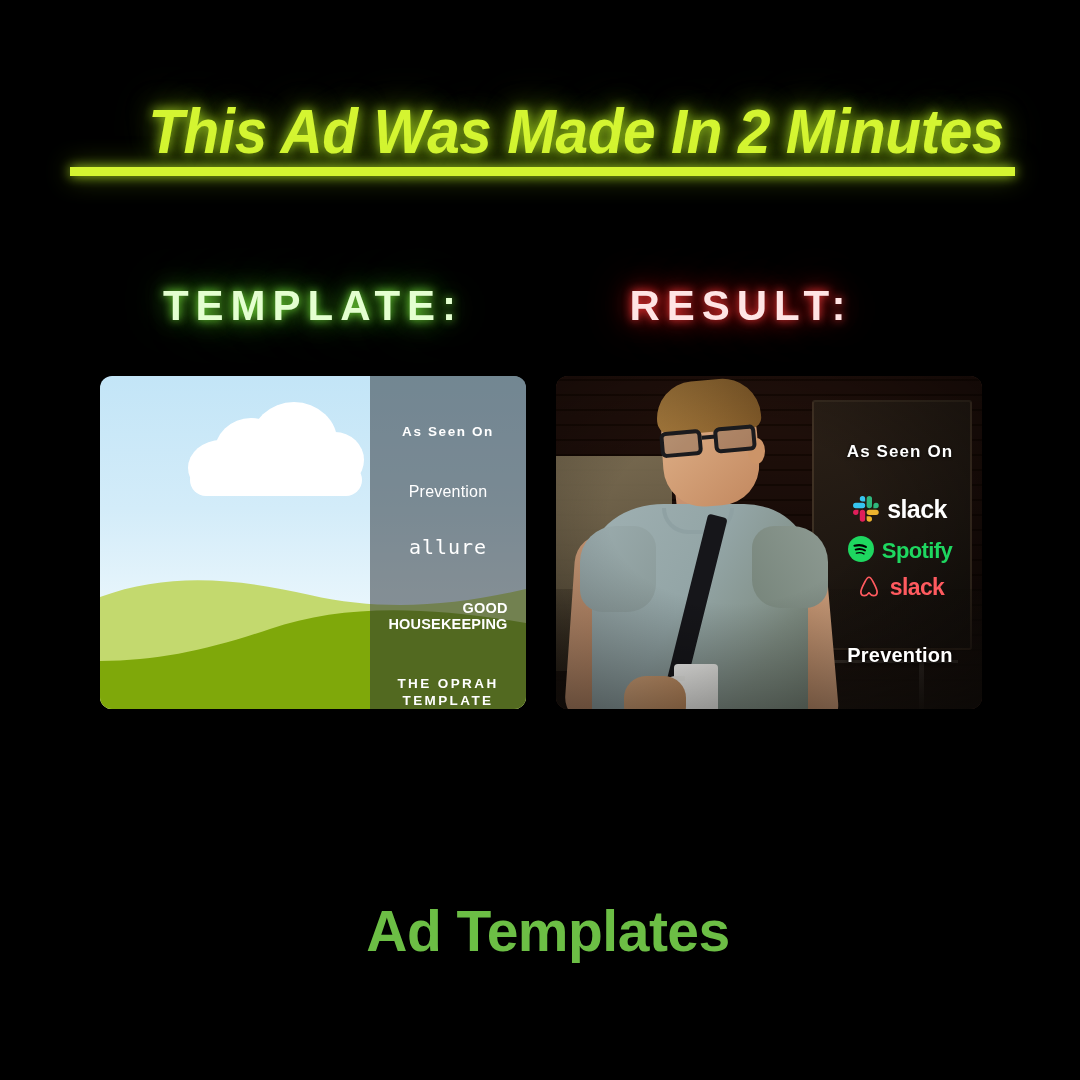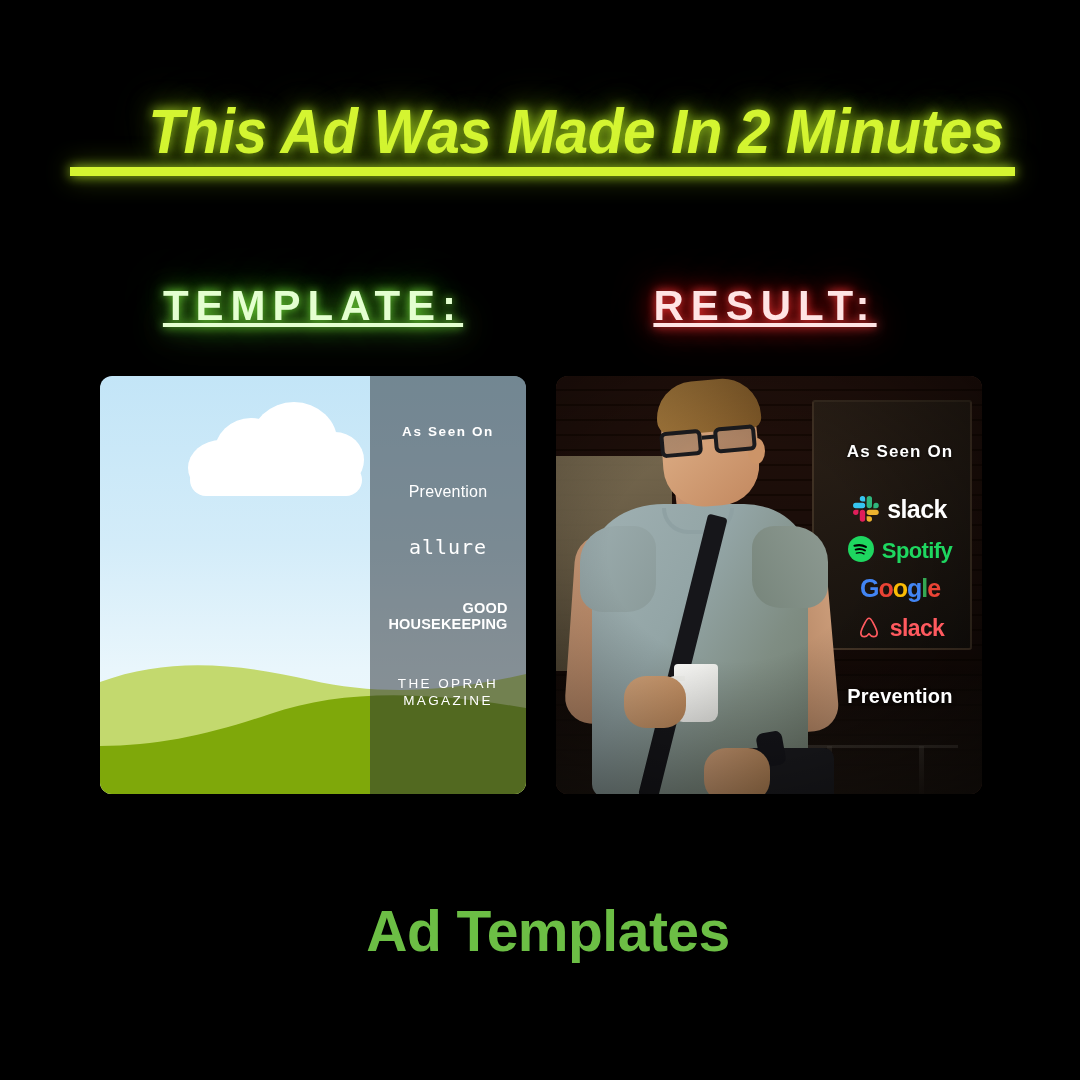--- a/index.html
+++ b/index.html
@@ -36,37 +36,36 @@
     box-shadow:0 0 12px rgba(200,255,40,.8), 0 0 26px rgba(170,230,30,.5);
   }
 
   
   .label{
     position:absolute;
     font-weight:700;
     font-size:42px;
     letter-spacing:7px;
     white-space:nowrap;
-    text-decoration:underline;
   }
   .label-template{
     left:100px; top:282px; width:426px; text-align:center;
     color:#e4ffd0;
     text-shadow:0 0 10px rgba(120,230,60,.95), 0 0 24px rgba(90,200,40,.8), 0 0 46px rgba(70,170,30,.6);
   }
   .label-result{
-    left:552px; top:282px; width:426px; text-align:center;
+    left:528px; top:282px; width:426px; text-align:center;
     color:#ffe4e4;
     text-shadow:0 0 10px rgba(255,60,60,.95), 0 0 24px rgba(220,20,20,.8), 0 0 46px rgba(180,0,0,.6);
   }
 
   
   .card{
     position:absolute;
-    width:426px; height:418px;
+    width:426px; height:333px;
     top:376px;
     border-radius:12px;
     overflow:hidden;
   }
   .card-template{ left:100px; }
   .card-result{ left:556px; }
 
   
   .sky{
     position:absolute; inset:0;
@@ -100,21 +99,21 @@
   }
   .ov-allure{
     margin-top:34px; font-family:"DejaVu Sans Mono", monospace;
     font-size:20px; font-weight:400; letter-spacing:1px;
   }
   .ov-gh{
     margin-top:42px; font-size:14.5px; font-weight:700;
     line-height:1.08; text-align:right; letter-spacing:.2px;
   }
   .ov-oprah{
-    margin-top:44px; font-size:13.5px; font-weight:400;
+    margin-top:44px; font-size:13.5px; font-weight:700;
     line-height:1.22; text-align:center; letter-spacing:2.4px;
   }
 
   
   .photo{ position:absolute; inset:0; background:#140c09; }
   .brick{
     position:absolute; inset:0;
     background:
       linear-gradient(to bottom, rgba(0,0,0,.55), rgba(0,0,0,.82)),
       repeating-linear-gradient(0deg,#4a2418 0 13px,#321508 13px 15px),
@@ -321,21 +320,21 @@
   <div class="overlay-panel">
     <div class="ov-asseen">As Seen On</div>
     <div class="ov-prevention">Prevention</div>
     <div class="ov-allure">allure</div>
     <div class="ov-gh">
       <div>GOOD</div>
       <div>HOUSEKEEPING</div>
     </div>
     <div class="ov-oprah">
       <div>THE OPRAH</div>
-      <div>MAGAZINE</div>
+      <div>TEMPLATE</div>
     </div>
   </div>
 </div>
 
 <div class="card card-result">
   <div class="photo">
     <div class="brick"></div>
     <div class="door"></div>
     <div class="cabinet"></div>
     <div class="deskline"></div>
@@ -386,23 +385,20 @@
     <div class="logo-row logo-spotify">
       <svg width="26" height="26" viewBox="0 0 48 48">
         <circle cx="24" cy="24" r="24" fill="#1ed760"></circle>
         <path d="M12 18c7-2 15-1.5 21 2" stroke="#000" stroke-width="4" stroke-linecap="round" fill="none"></path>
         <path d="M14 25c6-1.6 12.5-1.2 17.5 1.8" stroke="#000" stroke-width="3.3" stroke-linecap="round" fill="none"></path>
         <path d="M15.5 31.5c5-1.3 10-1 14 1.4" stroke="#000" stroke-width="2.6" stroke-linecap="round" fill="none"></path>
       </svg>
       <span class="logo-text spotify-text">Spotify</span>
     </div>
 
-    <div class="logo-row logo-google">
-      <span class="google-text"><span>G</span><span>o</span><span>o</span><span>g</span><span>l</span><span>e</span></span>
-    </div>
 
     <div class="logo-row logo-airbnb">
       <svg width="26" height="26" viewBox="0 0 48 48">
         <path d="M24 6c3 0 5 3.4 7.6 8.6 3.6 7.2 7.4 14 7.4 18.4 0 4.2-3 7-6.8 7-3.2 0-5.6-1.9-8.2-5.3-2.6 3.4-5 5.3-8.2 5.3-3.8 0-6.8-2.8-6.8-7 0-4.4 3.8-11.2 7.4-18.4C19 9.4 21 6 24 6z" fill="none" stroke="#ff5a5f" stroke-width="3.2" stroke-linejoin="round"></path>
       </svg>
       <span class="logo-text airbnb-text">slack</span>
     </div>
 
     <div class="res-employees">Prevention</div>
   </div>

